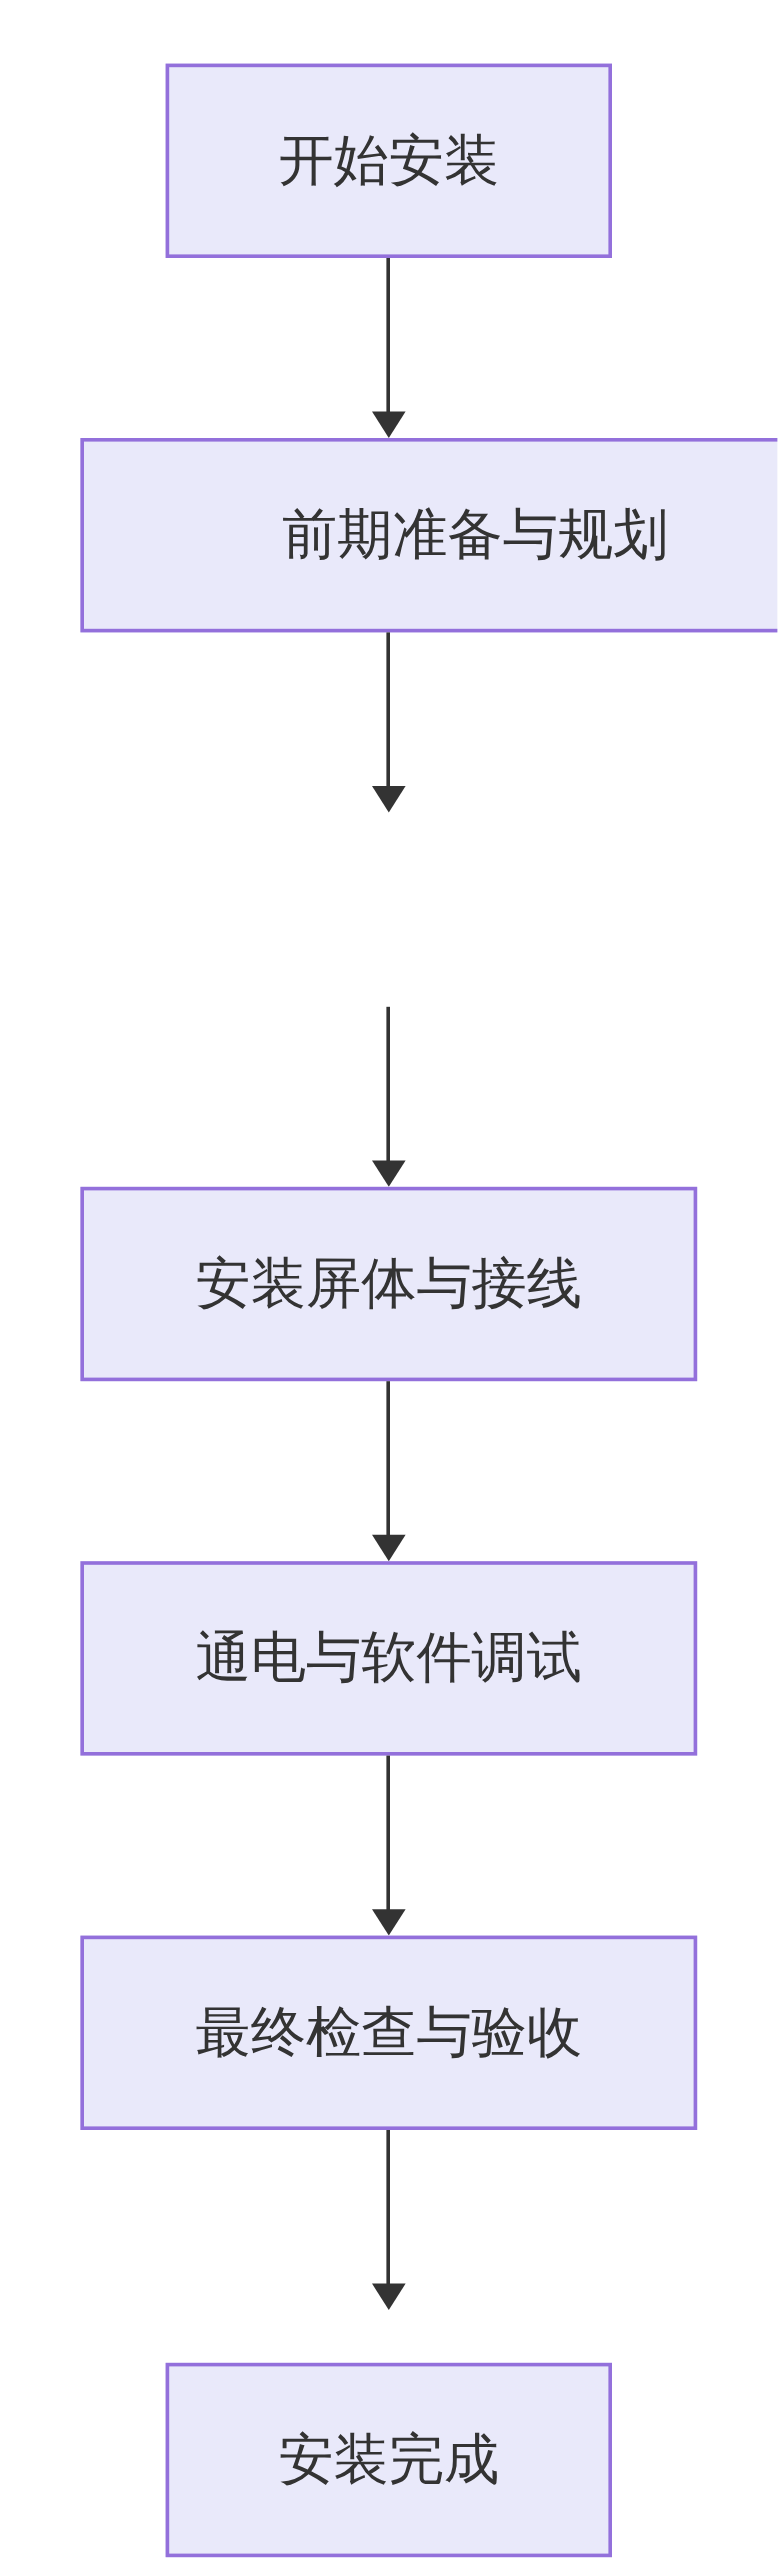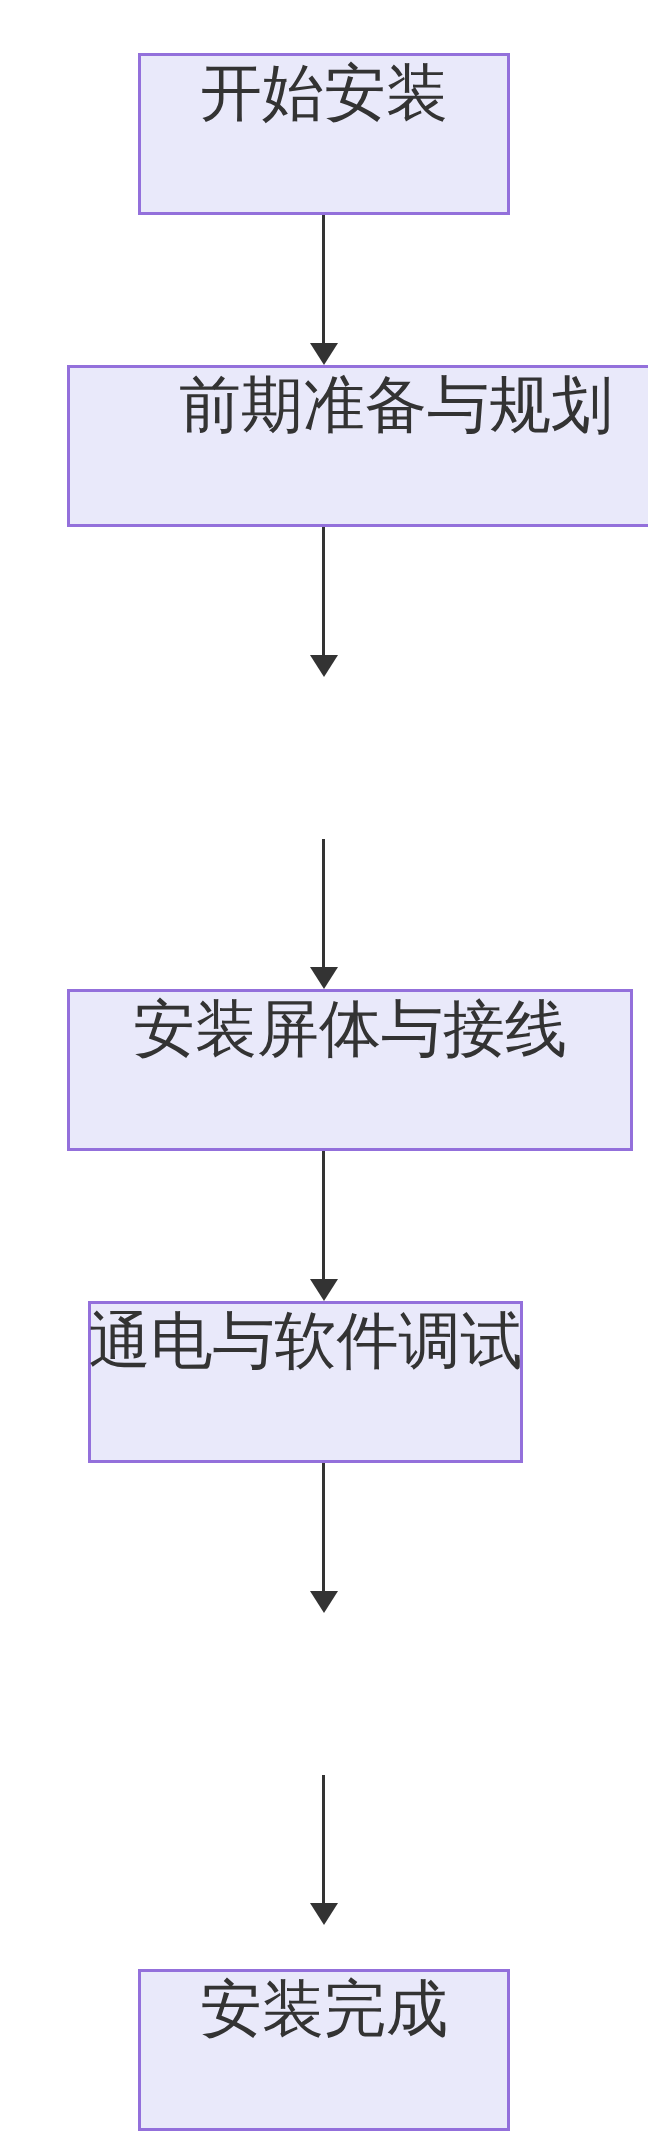--- a/index.html
+++ b/index.html
@@ -14,23 +14,23 @@
     height: 2140px;
     background: var(--background, #FFFFFF);
     overflow: hidden;
   }
   .node {
     position: absolute;
     box-sizing: border-box;
     background: var(--node-fill, #E9E9FA);
     border: 3px solid var(--node-border, #9370DB);
     display: flex;
-    align-items: flex-start;
+    align-items: center;
     justify-content: center;
-    font-size: 62px;
+    font-size: 46px;
     line-height: 1.2;
     color: var(--text, #333333);
     white-space: nowrap;
   }
   .arrow {
     position: absolute;
     width: 30px;
     height: 150px;
   }
   .arrow .line {
@@ -74,38 +74,41 @@
     <div class="line"></div>
     <div class="head"></div>
   </div>
 
 
   <div class="arrow" style="left:309px; top:839px;">
     <div class="line"></div>
     <div class="head"></div>
   </div>
 
-  <div class="node" style="left:67px;  top:989px;  width:566px; height:162px;">
+  <div class="node" style="left:67px;  top:989px;  width:514px; height:162px;">
     <span>安装屏体与接线</span>
   </div>
 
   <div class="arrow" style="left:309px; top:1151px;">
     <div class="line"></div>
     <div class="head"></div>
   </div>
 
-  <div class="node" style="left:67px;  top:1301px; width:435px; height:162px;margin-left:21px;">
+  <div class="node" style="left:67px;  top:1301px; width:514px; height:162px;">
     <span>通电与软件调试</span>
   </div>
 
   <div class="arrow" style="left:309px; top:1463px;">
     <div class="line"></div>
     <div class="head"></div>
   </div>
 
+  <div class="node" style="left:67px;  top:1613px; width:514px; height:162px;">
+    <span>最终检查与验收</span>
+  </div>
 
   <div class="arrow" style="left:309px; top:1775px;">
     <div class="line"></div>
     <div class="head"></div>
   </div>
 
   <div class="node" style="left:138px; top:1925px; width:372px; height:162px;margin-top:44px;">
     <span>安装完成</span>
   </div>
 

